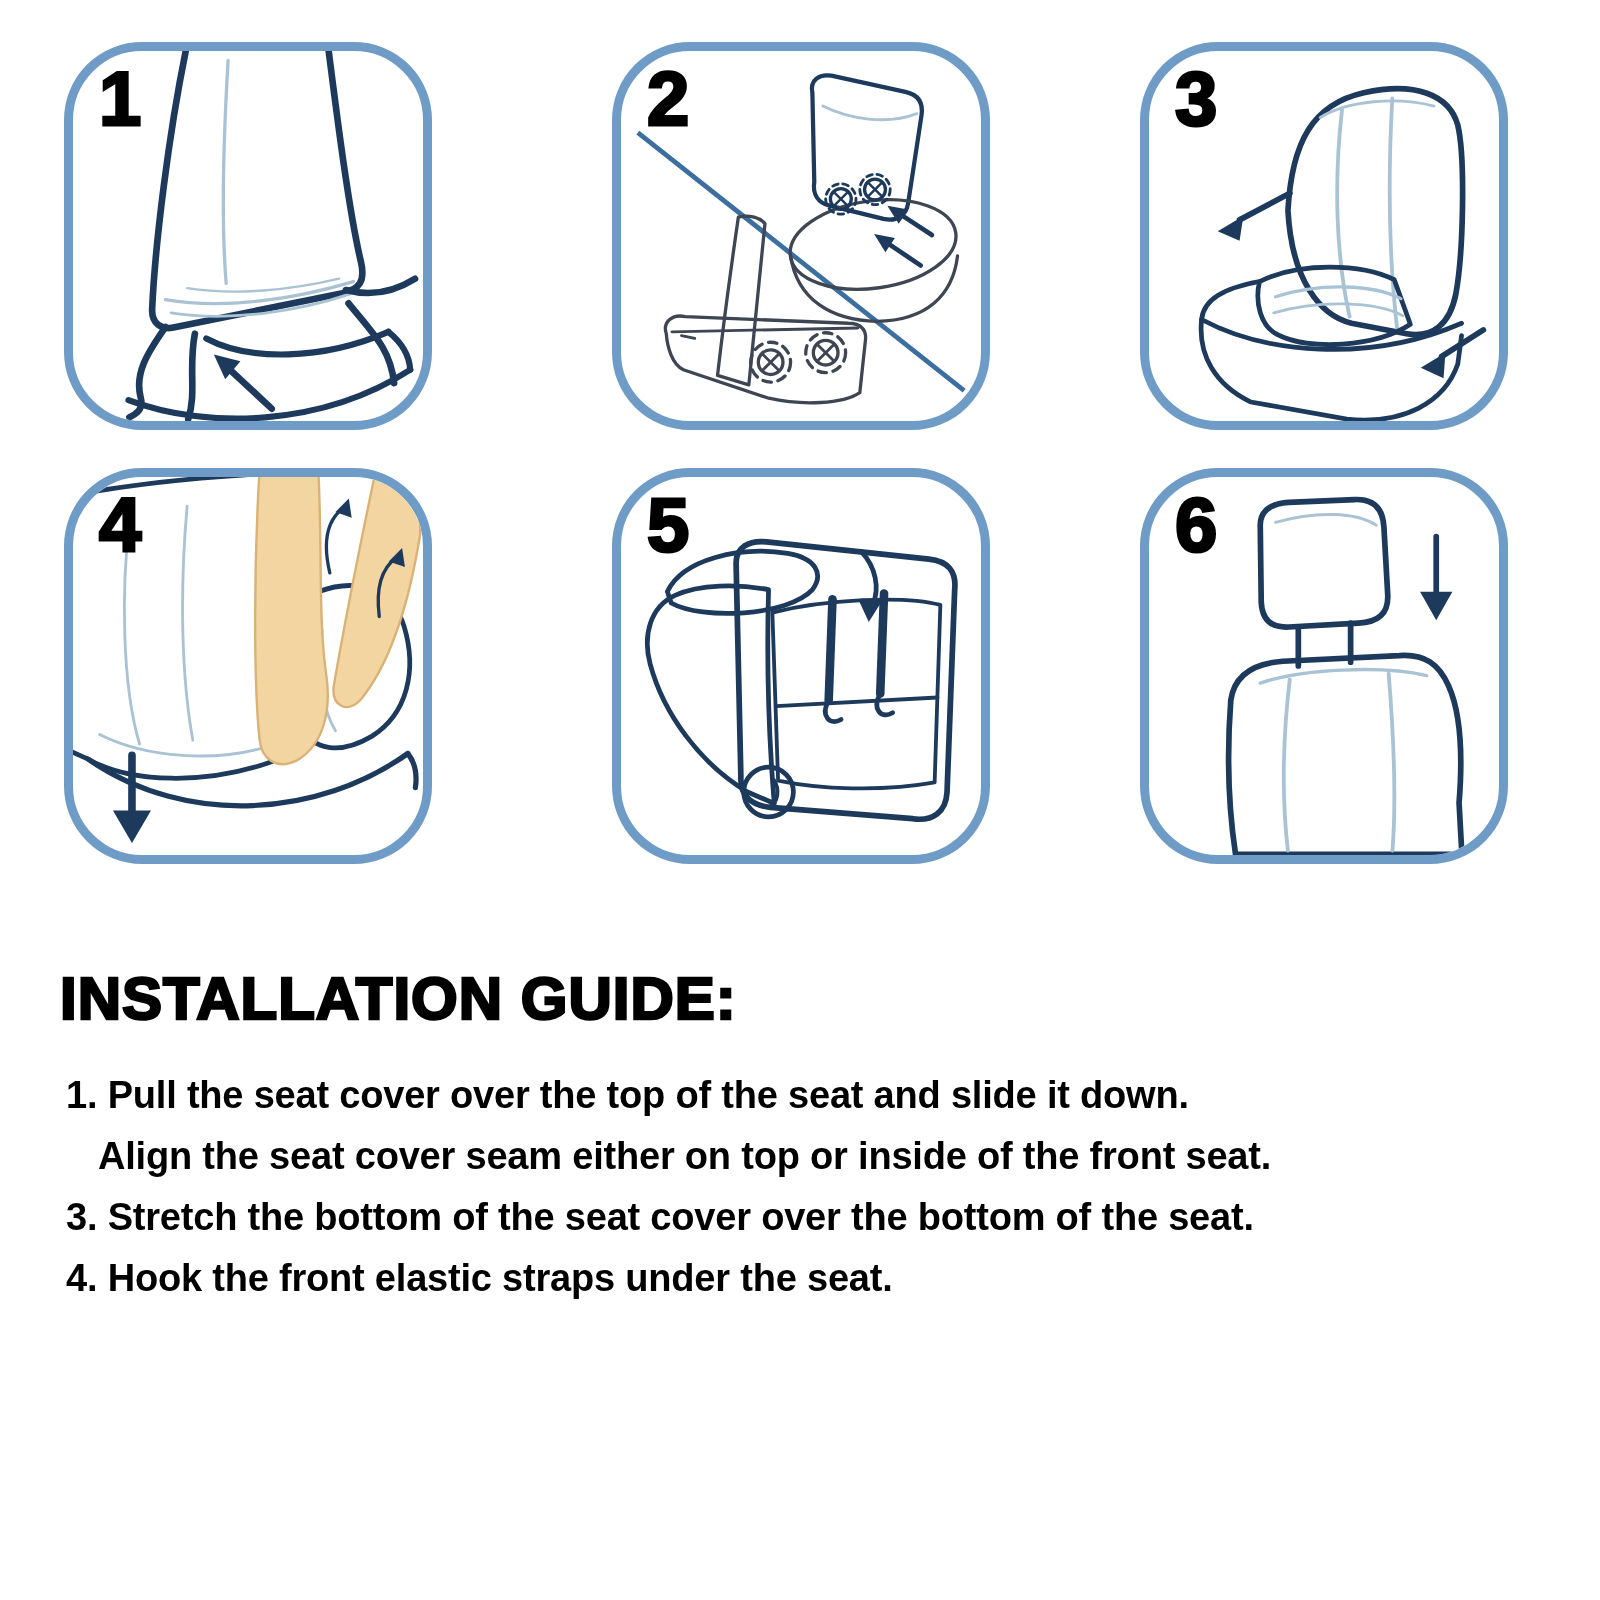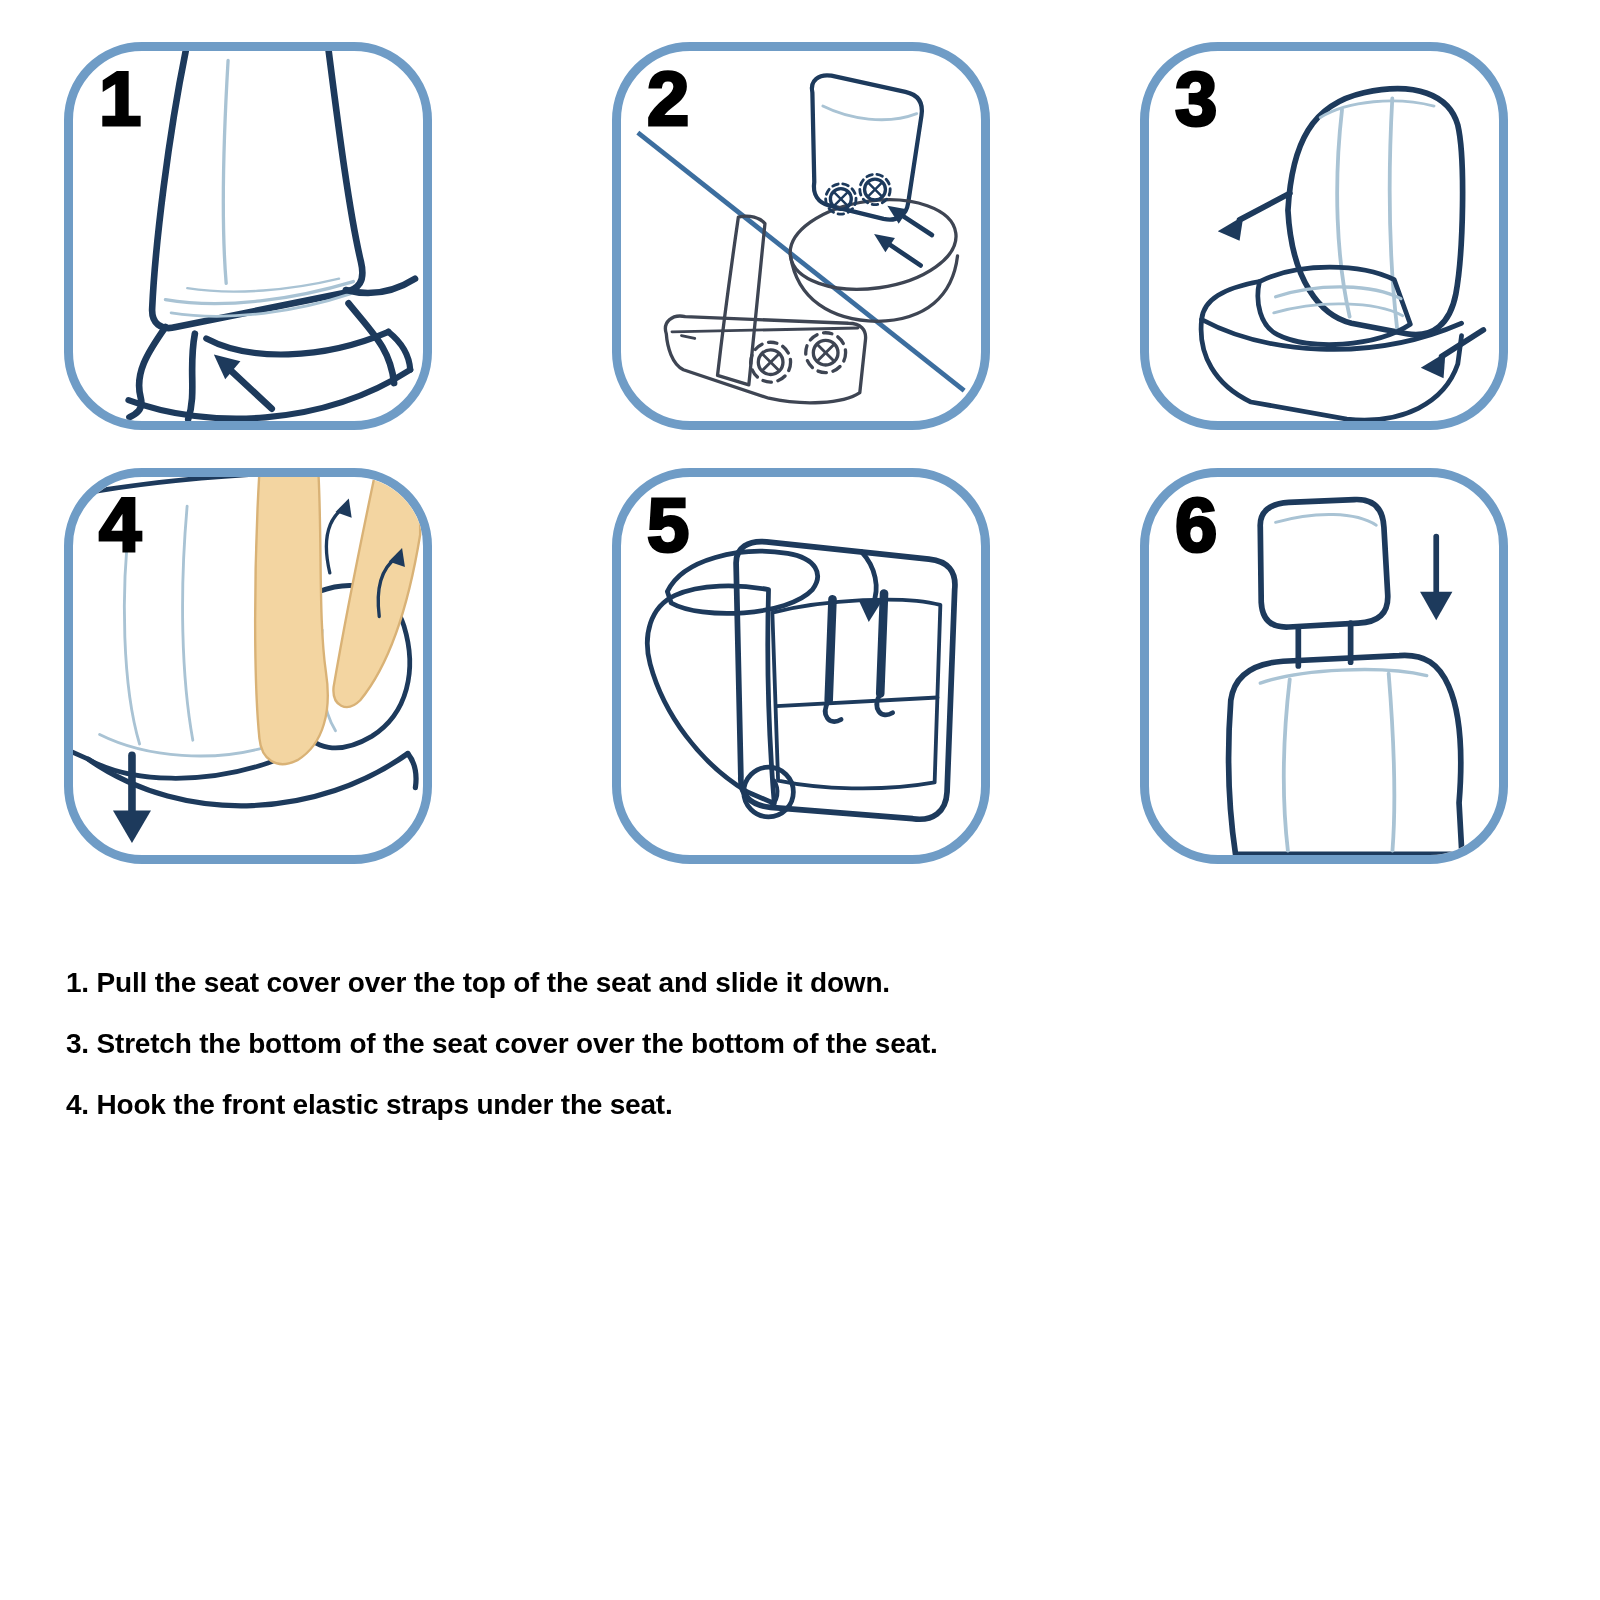--- a/index.html
+++ b/index.html
@@ -20,21 +20,21 @@
   .f-white{fill:#ffffff;}
   .f-navy{fill:var(--outline-navy,#1d3a5c);}
   .s-navy{stroke:var(--outline-navy,#1d3a5c);fill:none;stroke-linecap:round;stroke-linejoin:round;}
   .s-seam{stroke:var(--seam-light,#a9c3d4);fill:none;stroke-linecap:round;}
   .s-sketch{stroke:var(--sketch-gray,#3e4553);fill:none;stroke-linecap:round;stroke-linejoin:round;}
   .s-skin{stroke:var(--skin-outline,#d9b276);}
 
   .guide{position:absolute;left:60px;top:966px;width:1495px;}
   .guide-title{font-size:60px;font-weight:bold;-webkit-text-stroke:2.6px #000;
                letter-spacing:1px;margin:0 0 46px 0;line-height:1.1;}
-  .iline{font-size:28px;font-weight:bold;line-height:34px;margin:0 0 27px 6px;
+  .iline{font-size:38px;font-weight:bold;line-height:34px;margin:0 0 27px 6px;
          letter-spacing:-0.2px;white-space:nowrap;}
   .iline.indent{margin-left:38px;}
 </style>
 </head>
 <body>
 
 <div class="page">
 
   <div class="panel" style="left:64px;top:42px;width:368px;height:388px;">
     <span class="num">1</span>
@@ -221,18 +221,20 @@
         <path class="s-seam" stroke-width="4" d="M252,206 C258,280 260,340 256,392"></path>
       </g>
       <g>
         <line class="s-navy" stroke-width="6" x1="302" y1="62" x2="302" y2="124"></line>
         <polygon class="f-navy" points="302,150 285,120 319,120"></polygon>
       </g>
     </svg>
   </div>
 
   <div class="guide">
+    <h1 class="guide-title">INSTALLATION GUIDE:</h1>
     <p class="iline">1. Pull the seat cover over the top of the seat and slide it down.</p>
+    <p class="iline indent">Align the seat cover seam either on top or inside of the front seat.</p>
     <p class="iline">3. Stretch the bottom of the seat cover over the bottom of the seat.</p>
     <p class="iline">4. Hook the front elastic straps under the seat.</p>
   </div>
 
 </div>
 
 </body></html>

